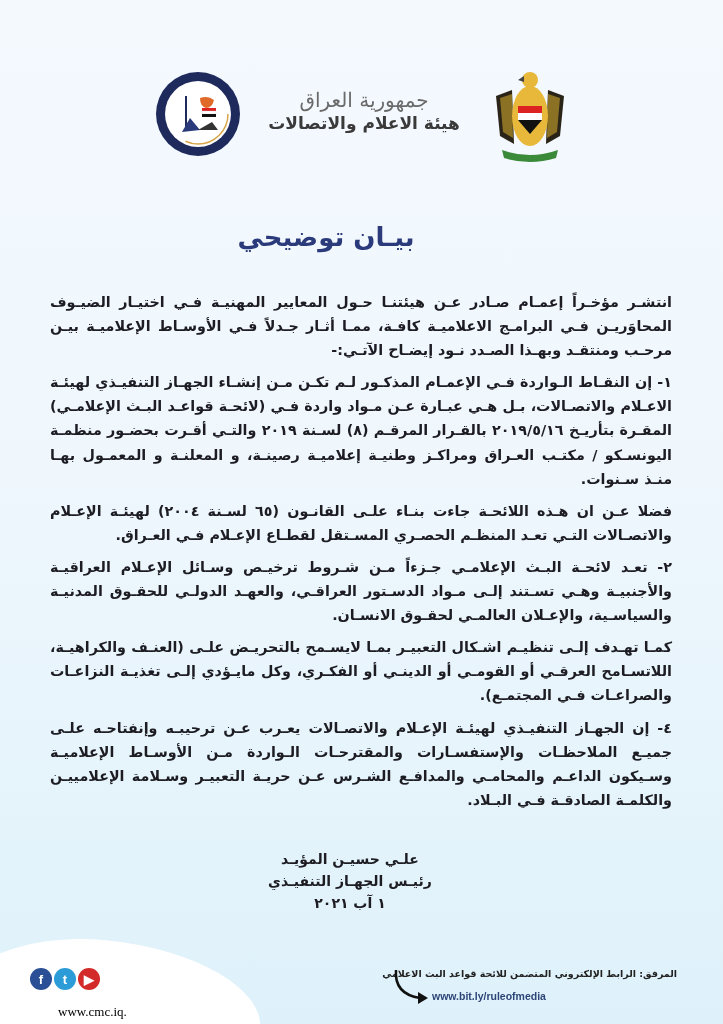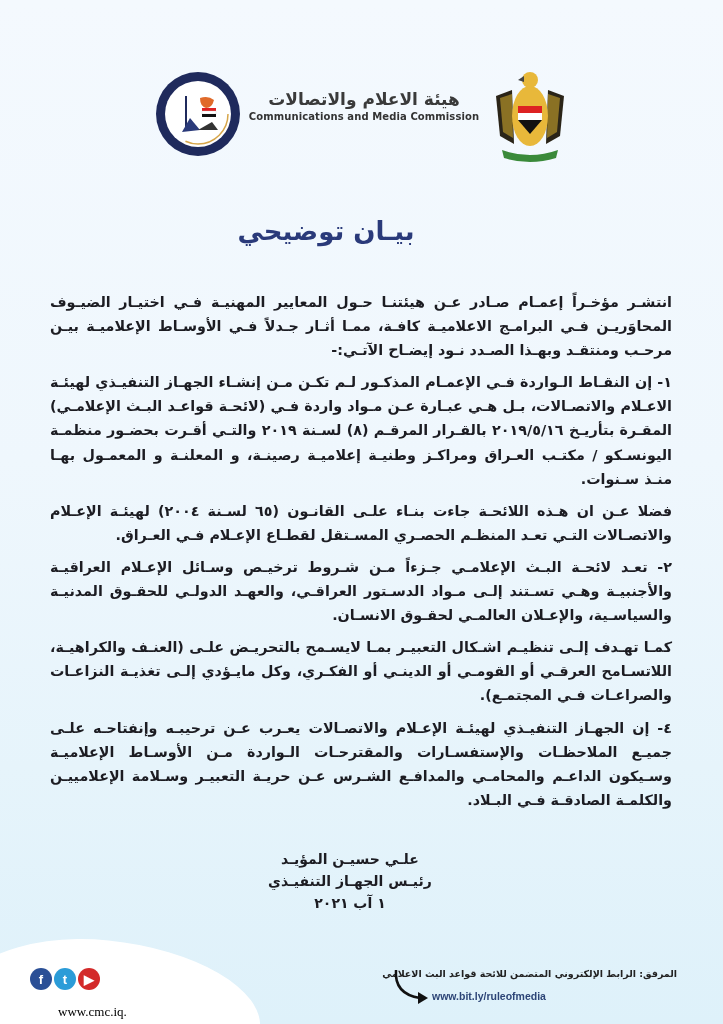--- a/index.html
+++ b/index.html
@@ -11,21 +11,21 @@
     }
     .header { position: absolute; top: 62px; left: 0; width: 723px; height: 110px; }
     .logo-cmc { position: absolute; left: 154px; top: 8px; width: 88px; height: 88px; }
     .logo-eagle { position: absolute; left: 492px; top: 4px; width: 76px; height: 100px; }
     .header-text { position: absolute; left: 246px; top: 26px; width: 236px; text-align: center; }
     .republic { font-family: "DejaVu Serif", serif; font-size: 20px; color: #6a6a6a; line-height: 24px; letter-spacing: 0.5px; }
     .commission-ar { font-size: 17px; font-weight: bold; color: #3a3a3a; line-height: 22px; }
     .commission-en { font-size: 10px; font-weight: bold; color: #333; line-height: 14px; letter-spacing: 0.1px; }
 
     .title {
-      position: absolute; top: 216px; left: 0; width: 652px; text-align: center;
+      position: absolute; top: 222px; left: 0; width: 652px; text-align: center;
       font-size: 26px; font-weight: bold; color: #2a3a7a; letter-spacing: 1px;
     }
     .body-text {
       position: absolute; top: 282px; left: 42px; width: 638px;
       direction: rtl; text-align: justify; text-align-last: right;
       font-size: 14.3px; font-weight: bold; line-height: 24.1px; color: #1c1c22;
     }
     .body-text p { margin: 8px; }
 
     .signature {
@@ -69,22 +69,22 @@
     <path d="M46 28 q8 -3 14 2 q-2 8 -8 8 q-6 -2 -6 -10z" fill="#e06a2a"></path>
     <rect x="48" y="38" width="14" height="3" fill="#d22"></rect>
     <rect x="48" y="41" width="14" height="3" fill="#fff" stroke="#ccc" stroke-width="0.3"></rect>
     <rect x="48" y="44" width="14" height="3" fill="#111"></rect>
     <rect x="31" y="26" width="2" height="34" fill="#1f2a5c"></rect>
     <path d="M28 62 l8 -14 l10 12 z" fill="#2a3a7a"></path>
     <path d="M44 60 l14 -8 l6 8 z" fill="#333"></path>
   </svg>
 
   <div class="header-text">
+    <div class="republic">جمهورية العراق</div>
     <div class="commission-ar">هيئة الاعلام والاتصالات</div>
-    <div class="commission-en">Communications and Media Commission</div>
   </div>
 
   <svg class="logo-eagle" viewBox="0 0 76 100">
     <path d="M4 30 L20 24 L22 78 L8 70 Z" fill="#2a2418"></path>
     <path d="M72 30 L56 24 L54 78 L68 70 Z" fill="#2a2418"></path>
     <path d="M8 32 l12 -4 l1 44 l-10 -6z" fill="#d9b030" opacity="0.55"></path>
     <path d="M68 32 l-12 -4 l-1 44 l10 -6z" fill="#d9b030" opacity="0.55"></path>
     <ellipse cx="38" cy="50" rx="18" ry="30" fill="#e8b83a"></ellipse>
     <circle cx="38" cy="14" r="8" fill="#e8b83a"></circle>
     <path d="M32 10 l-6 4 l6 2z" fill="#444"></path>

